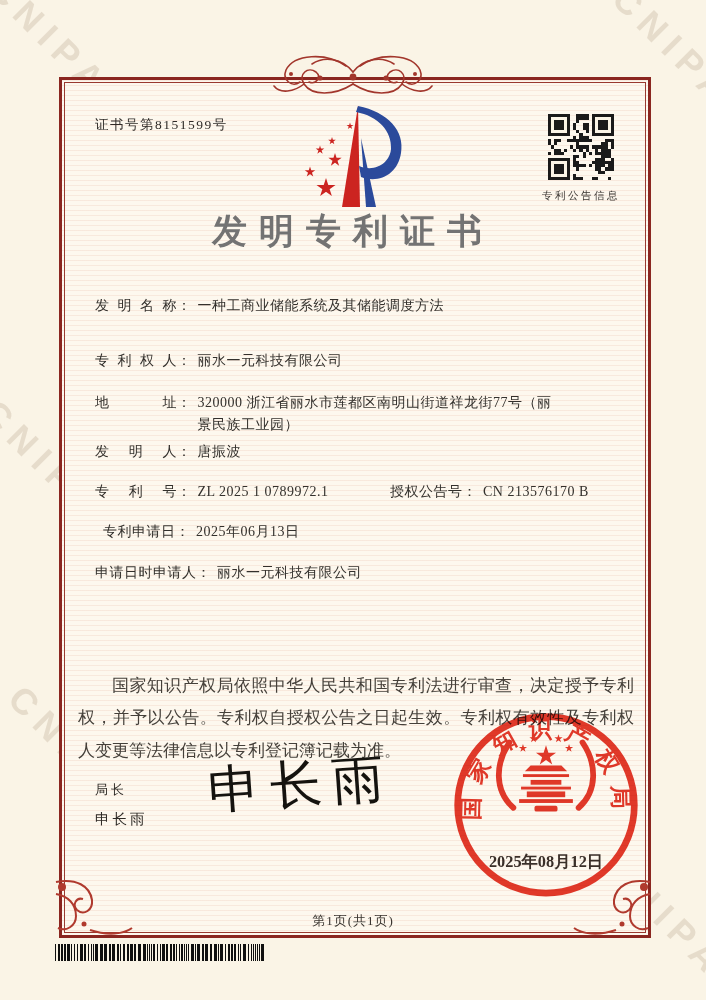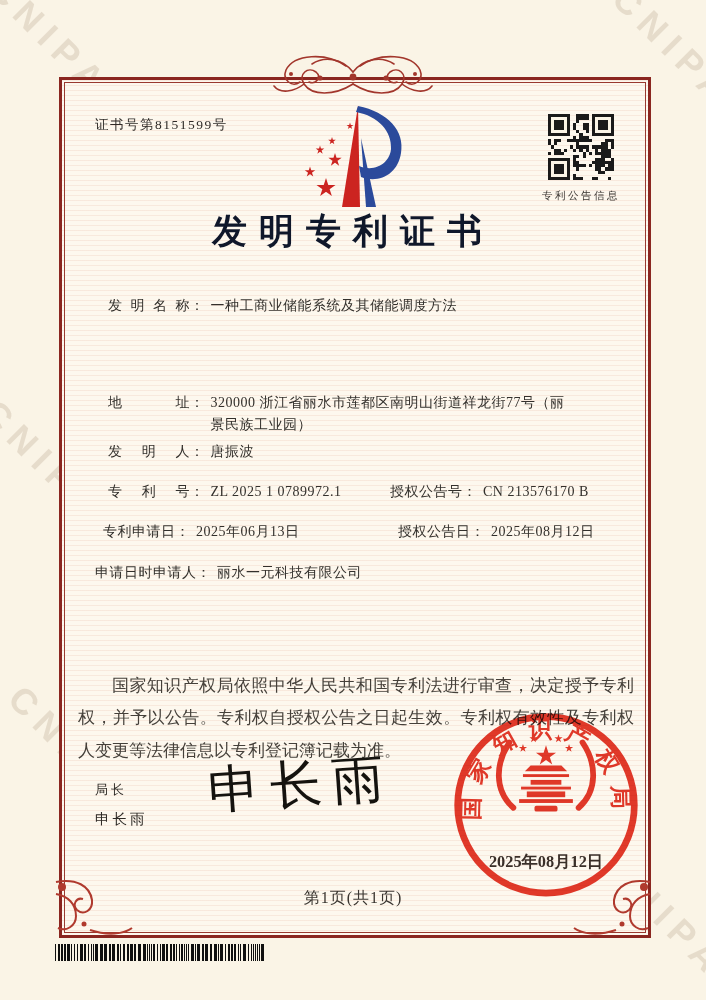--- a/index.html
+++ b/index.html
@@ -20,50 +20,50 @@
             rgba(226,164,142,0.18) 0px, rgba(226,164,142,0.18) 1px,
             rgba(0,0,0,0) 1px, rgba(0,0,0,0) 5px);}
   .frame-inner{position:absolute;left:2px;top:2px;right:2px;bottom:2px;
          border:1px solid #9a3a30;}
 
   .abs{position:absolute;}
 
   .cert-no{left:95px;top:116px;font-size:13.5px;letter-spacing:1.5px;color:#2f2b28;}
 
   .title{left:103px;top:208px;width:500px;text-align:center;font-size:35px;
-         font-weight:600;letter-spacing:12px;color:#0f172a;}
+         font-weight:600;letter-spacing:12px;color:#737373;}
 
   .qr-wrap{left:536px;top:114px;width:90px;text-align:center;}
   .qr-wrap svg{width:66px;height:66px;display:block;margin:0 auto;}
   .qr-caption{margin-top:9px;font-size:10.5px;letter-spacing:2.5px;color:#3c3733;}
 
   .logo{left:298px;top:104px;width:112px;height:108px;}
   .row{position:absolute;left:95px;font-size:14px;color:#33302c;letter-spacing:0.5px;
        line-height:1.55;}
   .lbl{display:inline-block;width:82px;text-align:justify;text-align-last:justify;
-       vertical-align:top;margin-left:13px;}
+       vertical-align:top;}
   .lbl-n{display:inline-block;vertical-align:top;}
   .colon{display:inline-block;margin-right:6px;vertical-align:top;}
   .val{display:inline-block;vertical-align:top;max-width:360px;}
   .col2{position:absolute;left:295px;top:0;white-space:nowrap;}
   .rowflex{white-space:nowrap;}
 
   .legal{left:78px;top:670px;width:556px;font-size:17px;line-height:1.9;
          color:#45403a;text-indent:2em;text-align:justify;}
 
   .issuer-title{left:95px;top:781px;font-size:13px;letter-spacing:3px;color:#2e2a26;}
   .issuer-name{left:95px;top:810px;font-size:14.5px;letter-spacing:3px;color:#2e2a26;}
 
   .signature{left:208px;top:750px;font-size:52px;letter-spacing:10px;color:#15130f;
              transform:rotate(-4deg);font-weight:500;}
 
   .seal{left:450px;top:706px;width:192px;height:192px;opacity:0.93;
         mix-blend-mode:multiply;}
 
-  .page-num{left:253px;top:888px;width:200px;text-align:center;font-size:16px;
+  .page-num{left:253px;top:912px;width:200px;text-align:center;font-size:13px;
             color:#3a3530;letter-spacing:1px;}
 
   .barcode{left:55px;top:944px;}
 
   .ornament-top{left:246px;top:44px;width:214px;height:56px;}
   .ornament-corner{width:84px;height:62px;}
   .oc-left{left:50px;top:876px;}
   .oc-right{left:572px;top:876px;transform:scaleX(-1);}
 </style>
 </head>
@@ -266,37 +266,37 @@
         <rect x="2" y="16" width="3" height="3" fill="#1a1a1a"></rect>
       </svg>
     <div class="qr-caption">专利公告信息</div>
   </div>
 
   <div class="abs title">发明专利证书</div>
 
   <div class="row" style="top:295px;">
     <span class="lbl">发明名称</span><span class="colon">：</span><span class="val">一种工商业储能系统及其储能调度方法</span>
   </div>
+  <div class="row" style="top:350px;">
+    <span class="lbl">专利权人</span><span class="colon">：</span><span class="val">丽水一元科技有限公司</span>
+  </div>
   <div class="row" style="top:392px;">
     <span class="lbl">地址</span><span class="colon">：</span><span class="val" style="width:360px;">320000 浙江省丽水市莲都区南明山街道祥龙街77号（丽景民族工业园）</span>
   </div>
   <div class="row" style="top:441px;">
     <span class="lbl">发明人</span><span class="colon">：</span><span class="val">唐振波</span>
   </div>
   <div class="row rowflex" style="top:481px;width:560px;">
     <span class="lbl">专利号</span><span class="colon">：</span><span class="val">ZL 2025 1 0789972.1</span>
     <span class="col2">
       <span class="lbl-n">授权公告号</span><span class="colon">：</span><span class="val">CN 213576170 B</span>
     </span>
   </div>
   <div class="row rowflex" style="top:521px;width:560px;margin-left:8px;">
     <span class="lbl-n">专利申请日</span><span class="colon">：</span><span class="val">2025年06月13日</span>
-    <span class="col2">
-      <span class="lbl-n">授权公告日</span><span class="colon">：</span><span class="val">2025年08月12日</span>
-    </span>
   </div>
   <div class="row" style="top:562px;">
     <span class="lbl-n">申请日时申请人</span><span class="colon">：</span><span class="val">丽水一元科技有限公司</span>
   </div>
 
   <div class="abs legal">国家知识产权局依照中华人民共和国专利法进行审查，决定授予专利权，并予以公告。专利权自授权公告之日起生效。专利权有效性及专利权人变更等法律信息以专利登记簿记载为准。</div>
 
   <div class="abs issuer-title">局长</div>
   <div class="abs issuer-name">申长雨</div>
   <div class="abs signature">申长雨</div>

